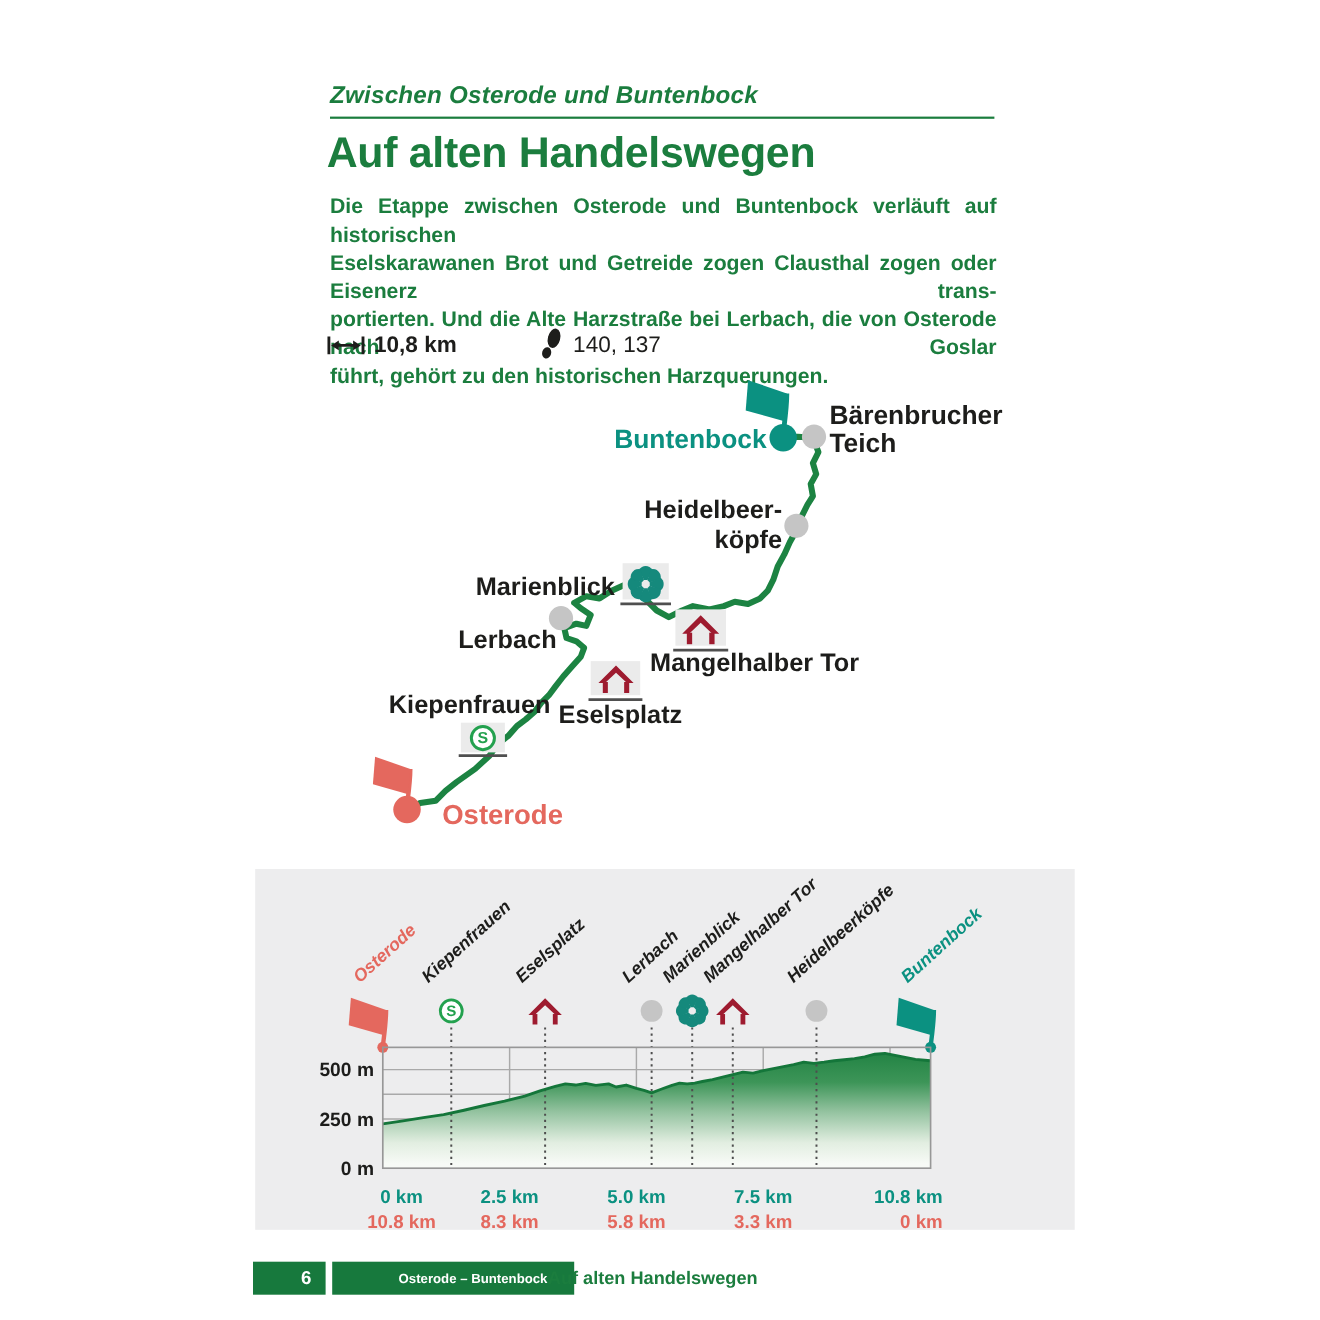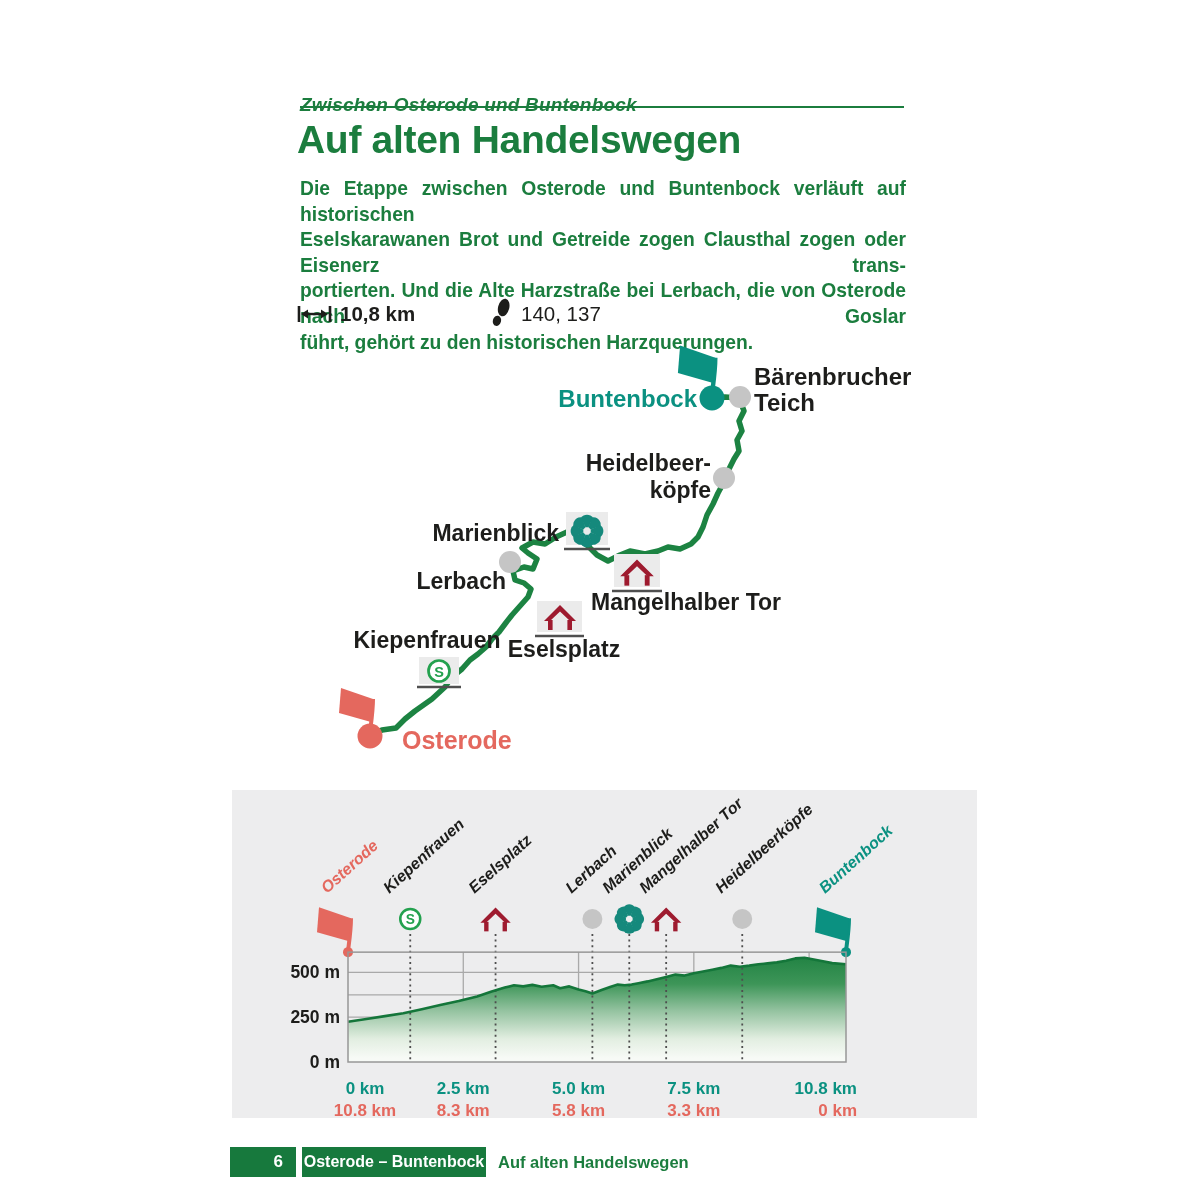--- a/index.html
+++ b/index.html
@@ -1,39 +1,39 @@
 <!DOCTYPE html>
 <html><head>
 <meta charset="utf-8">
 <style>
   html,body{margin:0;padding:0;background:#ffffff;}
   .page{position:relative;width:1200px;height:1200px;background:#ffffff;overflow:hidden;
         font-family:"Liberation Sans",sans-serif;}
   .kicker{position:absolute;left:300px;top:74px;width:604px;
-          font-size:19px;font-weight:bold;font-style:italic;letter-spacing:.2px;margin-top:20px;}
+          font-size:22px;font-weight:bold;font-style:italic;letter-spacing:.2px;}
   .kicker-rule{position:absolute;left:300px;top:106px;width:604px;height:2.4px;}
   .title{position:absolute;left:297px;top:118px;width:640px;
          font-size:39px;font-weight:bold;letter-spacing:-.3px;}
   .intro{position:absolute;left:300px;top:176px;width:606px;
          font-size:19.3px;line-height:25.6px;font-weight:bold;}
   .intro .jline{text-align:justify;text-align-last:justify;}
   .intro .jline.last{text-align:left;text-align-last:left;}
   .stats{position:absolute;left:296px;top:296px;width:420px;height:36px;color:#1d1d1b;}
   .stat-group{position:absolute;top:0;display:flex;align-items:center;gap:7px;height:36px;}
   .stat-val{font-size:20.5px;font-weight:bold;}
   .stat-val.light{font-weight:400;}
   svg text{font-family:"Liberation Sans",sans-serif;}
   .profile-panel{position:absolute;left:232px;top:790px;width:745px;height:328px;background:#ededee;}
   .footer{position:absolute;left:0;top:1147px;width:1200px;height:30px;}
   .footer .num-box{position:absolute;left:230px;top:0;width:66px;height:30px;
         display:flex;align-items:center;justify-content:flex-end;padding-right:13px;box-sizing:border-box;
         color:#fff;font-size:17px;font-weight:bold;}
   .footer .route-box{position:absolute;left:302px;top:0;width:184px;height:30px;
         display:flex;align-items:center;justify-content:center;
-        color:#fff;font-size:16px;font-weight:bold;}
+        color:#fff;font-size:12px;font-weight:bold;padding-left:36px;}
   .footer .chapter{position:absolute;left:498px;top:0;height:30px;display:flex;align-items:center;
         font-size:16.5px;font-weight:bold;}
 </style>
 </head>
 <body>
 
 <div class="page">
 
   <div class="kicker" style="color: rgb(27, 125, 62);">Zwischen Osterode und Buntenbock</div>
   <div class="kicker-rule" style="background: rgb(27, 125, 62);"></div>

